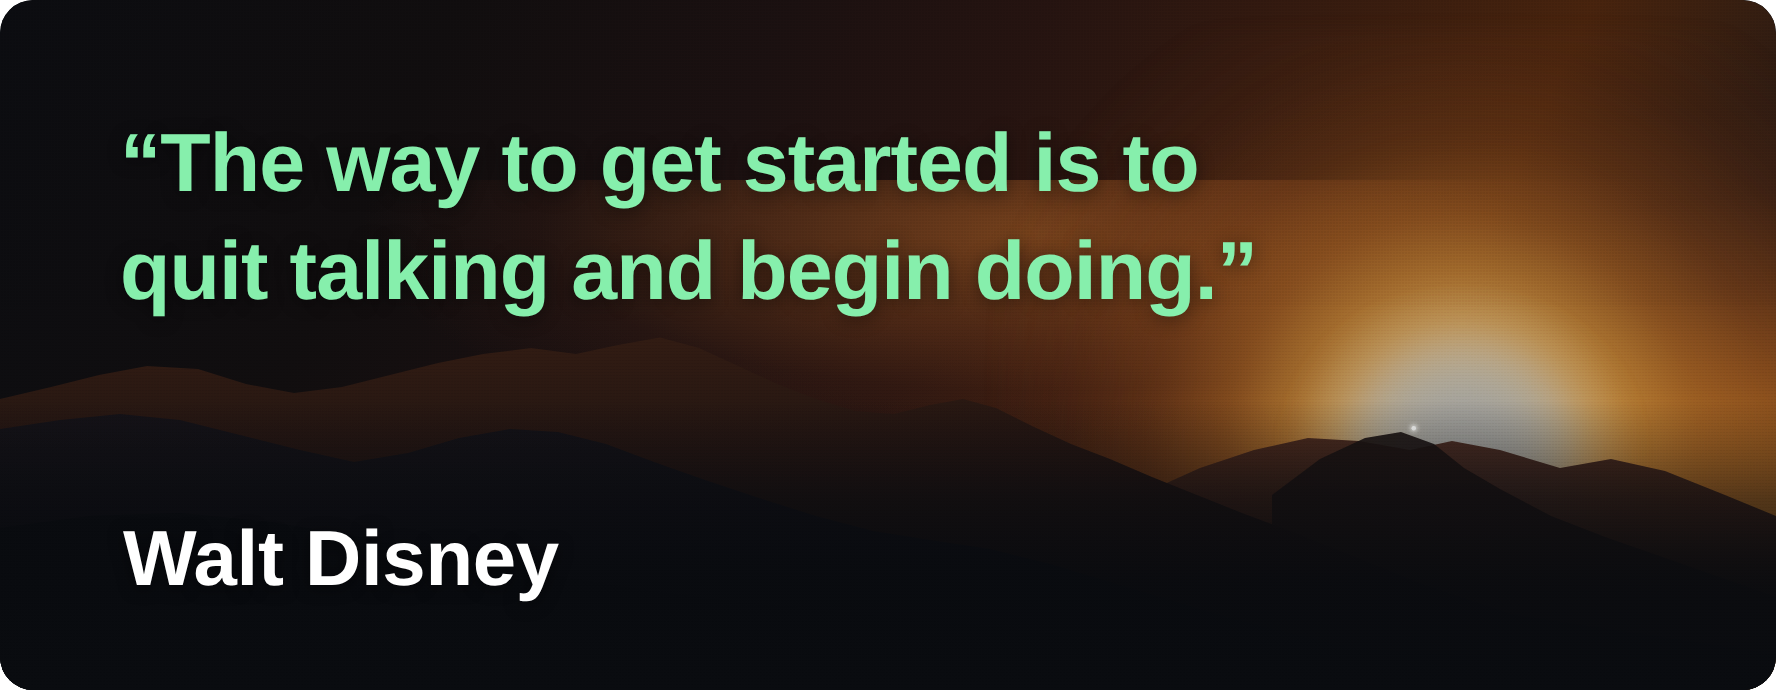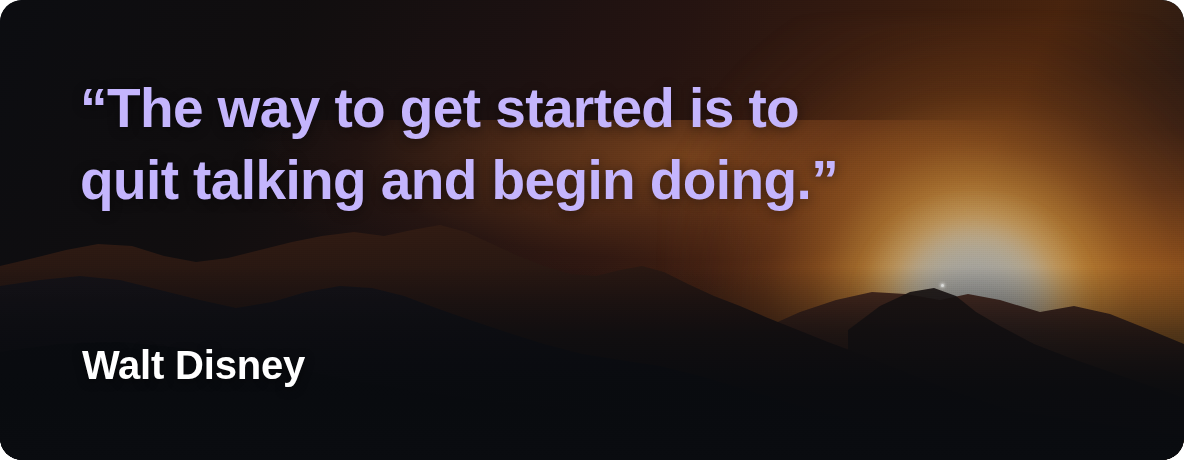--- a/index.html
+++ b/index.html
@@ -197,38 +197,38 @@
     inset: 0;
     z-index: 5;
   }
 
   .quote-text {
     position: absolute;
     left: 80px;
     top: 72px;
     width: 800px;
     margin: 0;
-    color: #c4b5fd;
+    color: #86efac;
     font-family: "Liberation Sans", sans-serif;
     font-size: 55px;
     font-weight: bold;
     line-height: 72px;
     letter-spacing: -0.6px;
     text-shadow: 0 2px 12px rgba(0,0,0,0.45);
     white-space: pre-line;
   }
 
   .attribution {
     position: absolute;
     left: 82px;
     top: 343px;
     margin: 0;
     color: #ffffff;
     font-family: "Liberation Sans", sans-serif;
-    font-size: 40px;
+    font-size: 52px;
     font-weight: bold;
     letter-spacing: -0.2px;
     text-shadow: 0 2px 10px rgba(0,0,0,0.5);
   }
 </style>
 </head>
 <body>
 
 <div class="quote-card">
 

